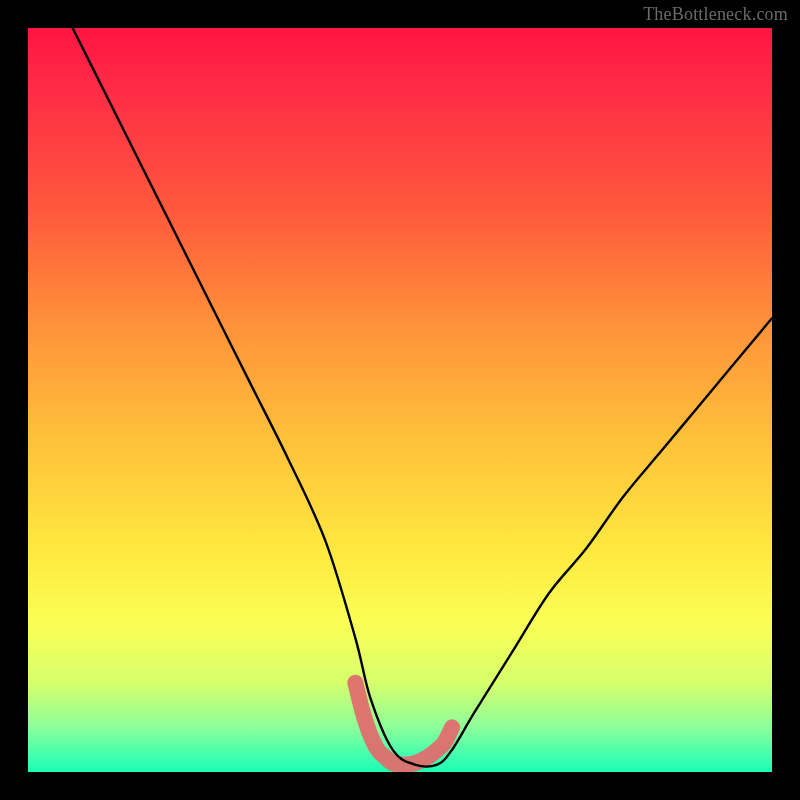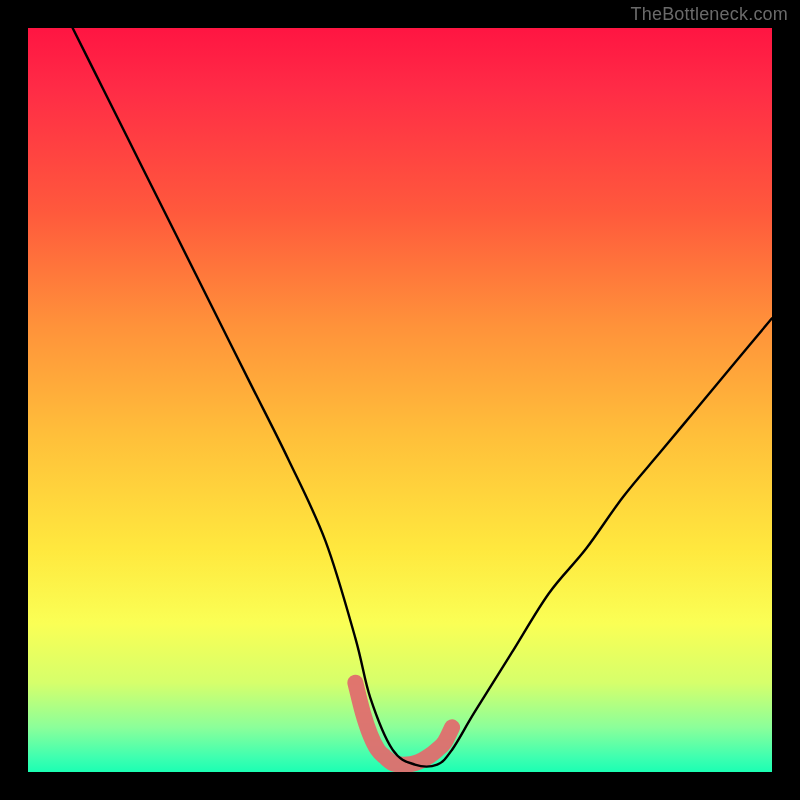--- a/index.html
+++ b/index.html
@@ -11,20 +11,21 @@
     overflow: hidden;
     font-family: Arial, Helvetica, sans-serif;
   }
   .frame {
     position: absolute;
     left: 0;
     top: 0;
     width: 800px;
     height: 576px;
     background: #000;
+    font-family: Liberation Serif, serif;
   }
   .plot-area {
     position: absolute;
     left: 28px;
     top: 28px;
     width: 744px;
     height: 744px;
     
     background: linear-gradient(to bottom,
       #ff1542 0%,

